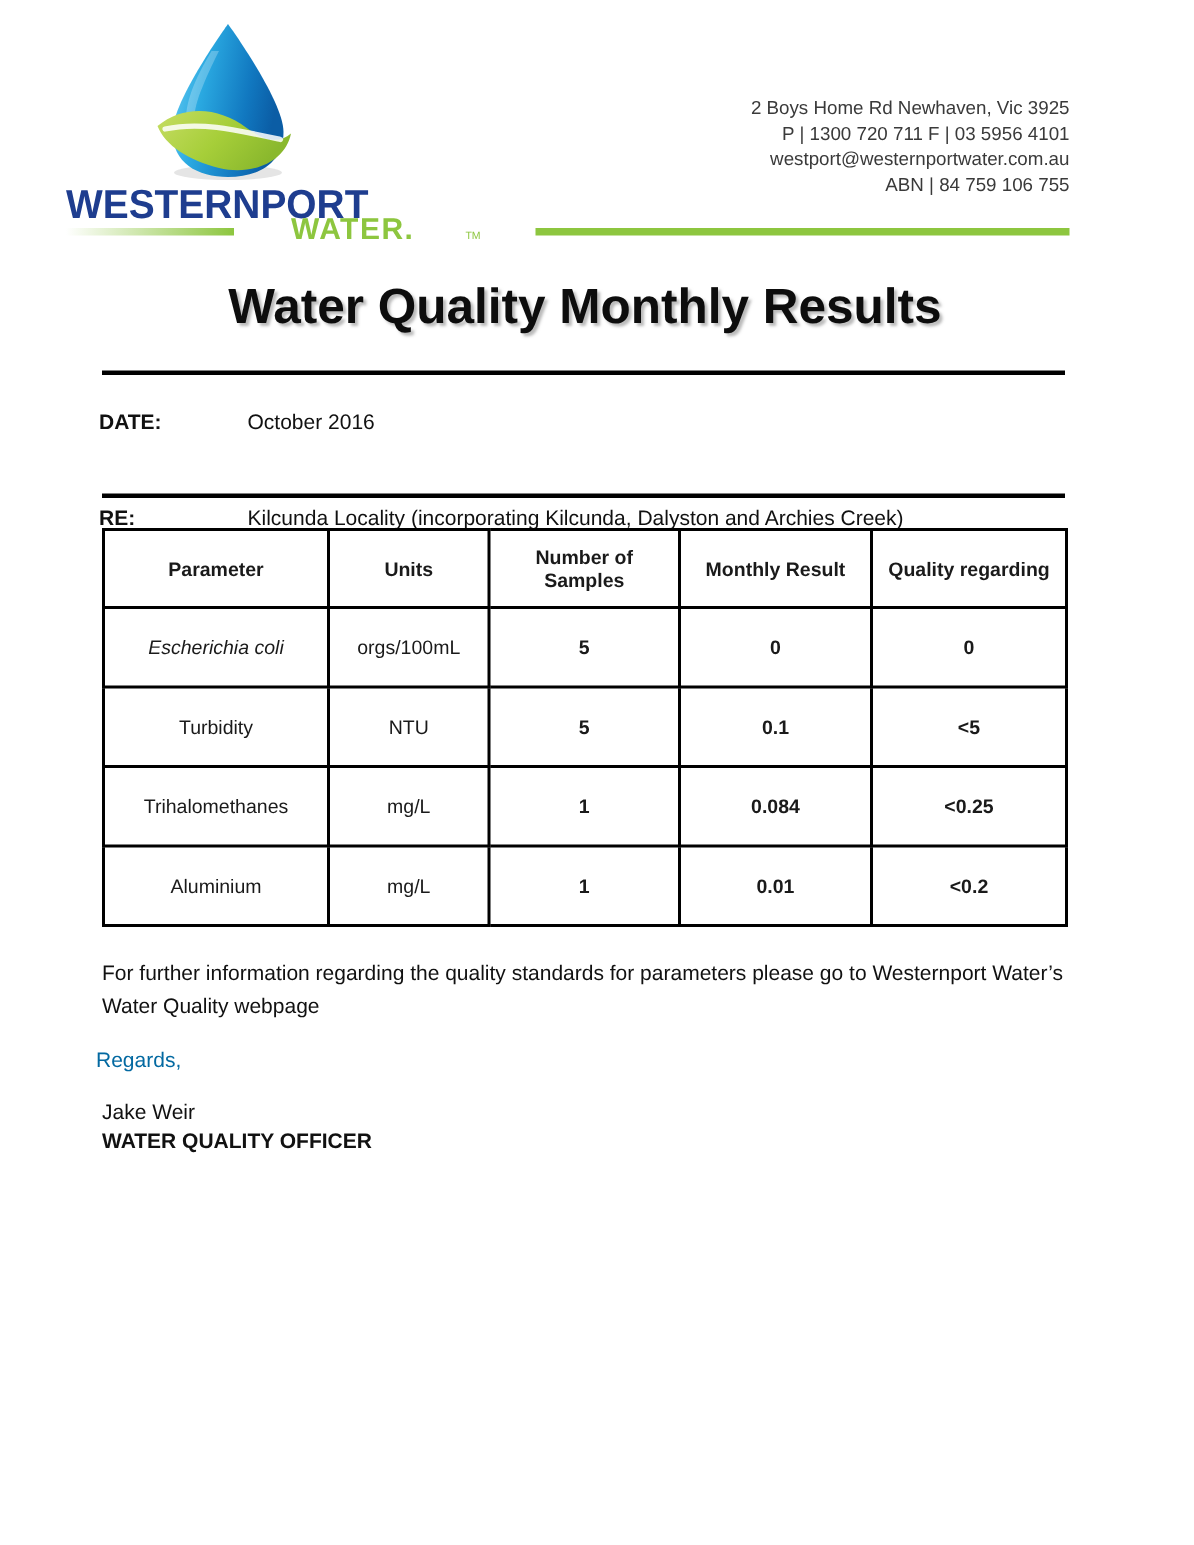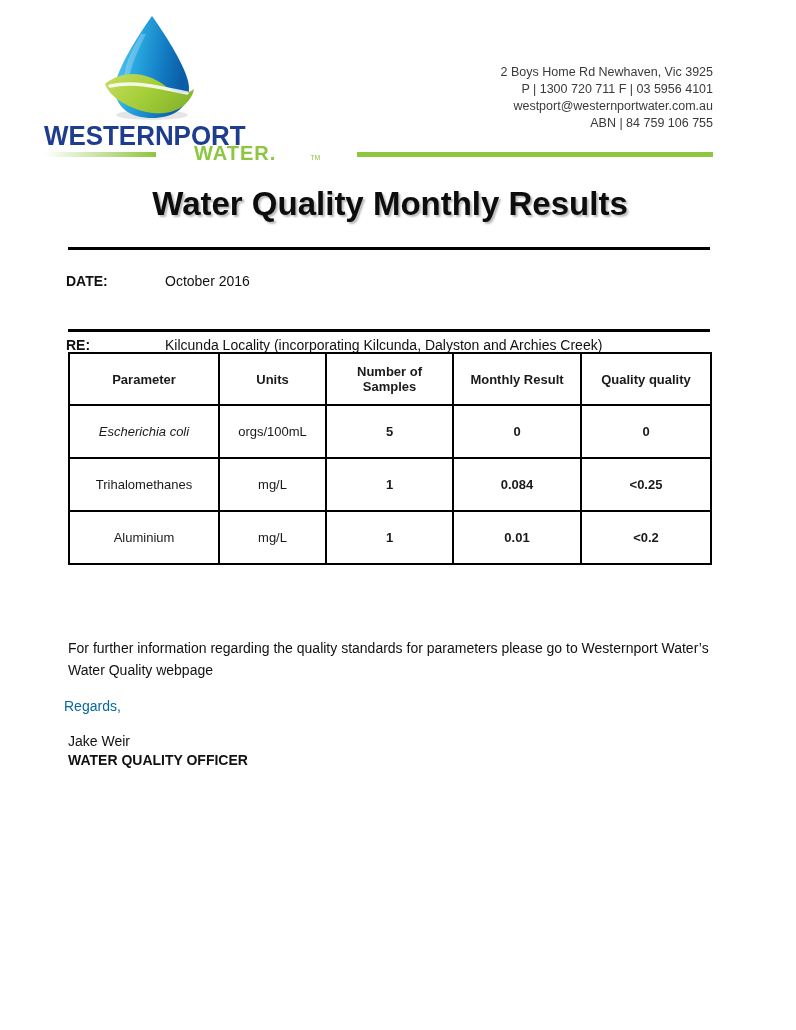--- a/index.html
+++ b/index.html
@@ -206,32 +206,39 @@
         <col style="width:127px">
         <col style="width:128px">
         <col style="width:130px">
     </colgroup>
     <thead>
       <tr>
         <th>Parameter</th>
         <th>Units</th>
         <th>Number of Samples</th>
         <th>Monthly Result</th>
-        <th>Quality quality</th>
+        <th>Quality regarding</th>
       </tr>
     </thead>
     <tbody>
       <tr>
         <td class="cell-param cell-italic">Escherichia coli</td>
         <td class="cell-param">orgs/100mL</td>
         <td class="cell-num">5</td>
         <td class="cell-num">0</td>
         <td class="cell-num">0</td>
       </tr>
       <tr>
+        <td class="cell-param">Turbidity</td>
+        <td class="cell-param">NTU</td>
+        <td class="cell-num">5</td>
+        <td class="cell-num">0.1</td>
+        <td class="cell-num">&lt;5</td>
+      </tr>
+      <tr>
         <td class="cell-param">Trihalomethanes</td>
         <td class="cell-param">mg/L</td>
         <td class="cell-num">1</td>
         <td class="cell-num">0.084</td>
         <td class="cell-num">&lt;0.25</td>
       </tr>
       <tr>
         <td class="cell-param">Aluminium</td>
         <td class="cell-param">mg/L</td>
         <td class="cell-num">1</td>

